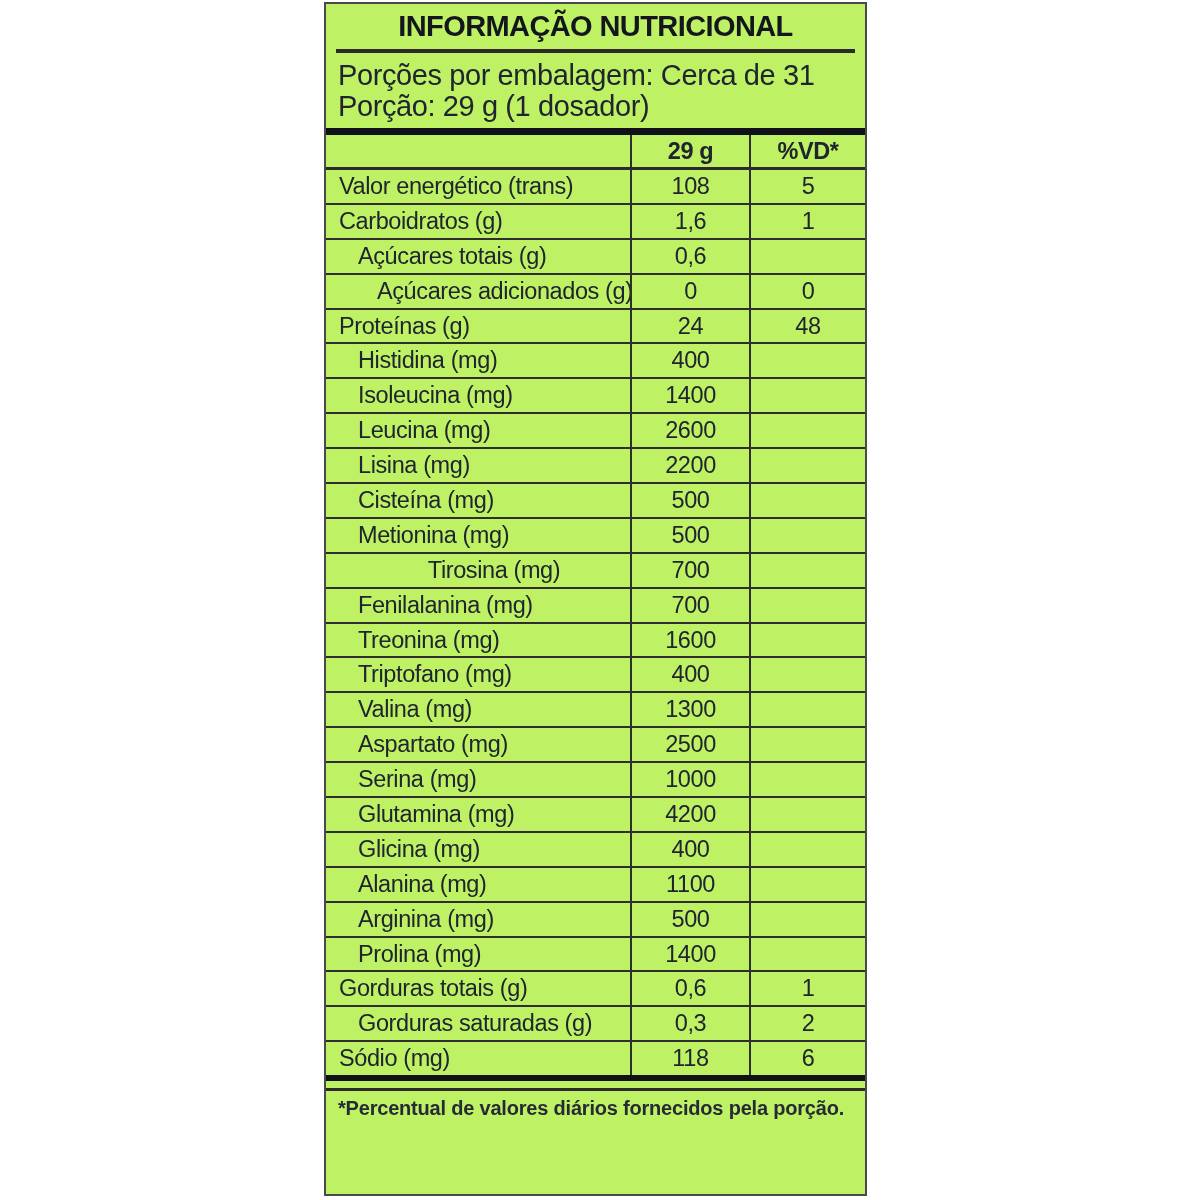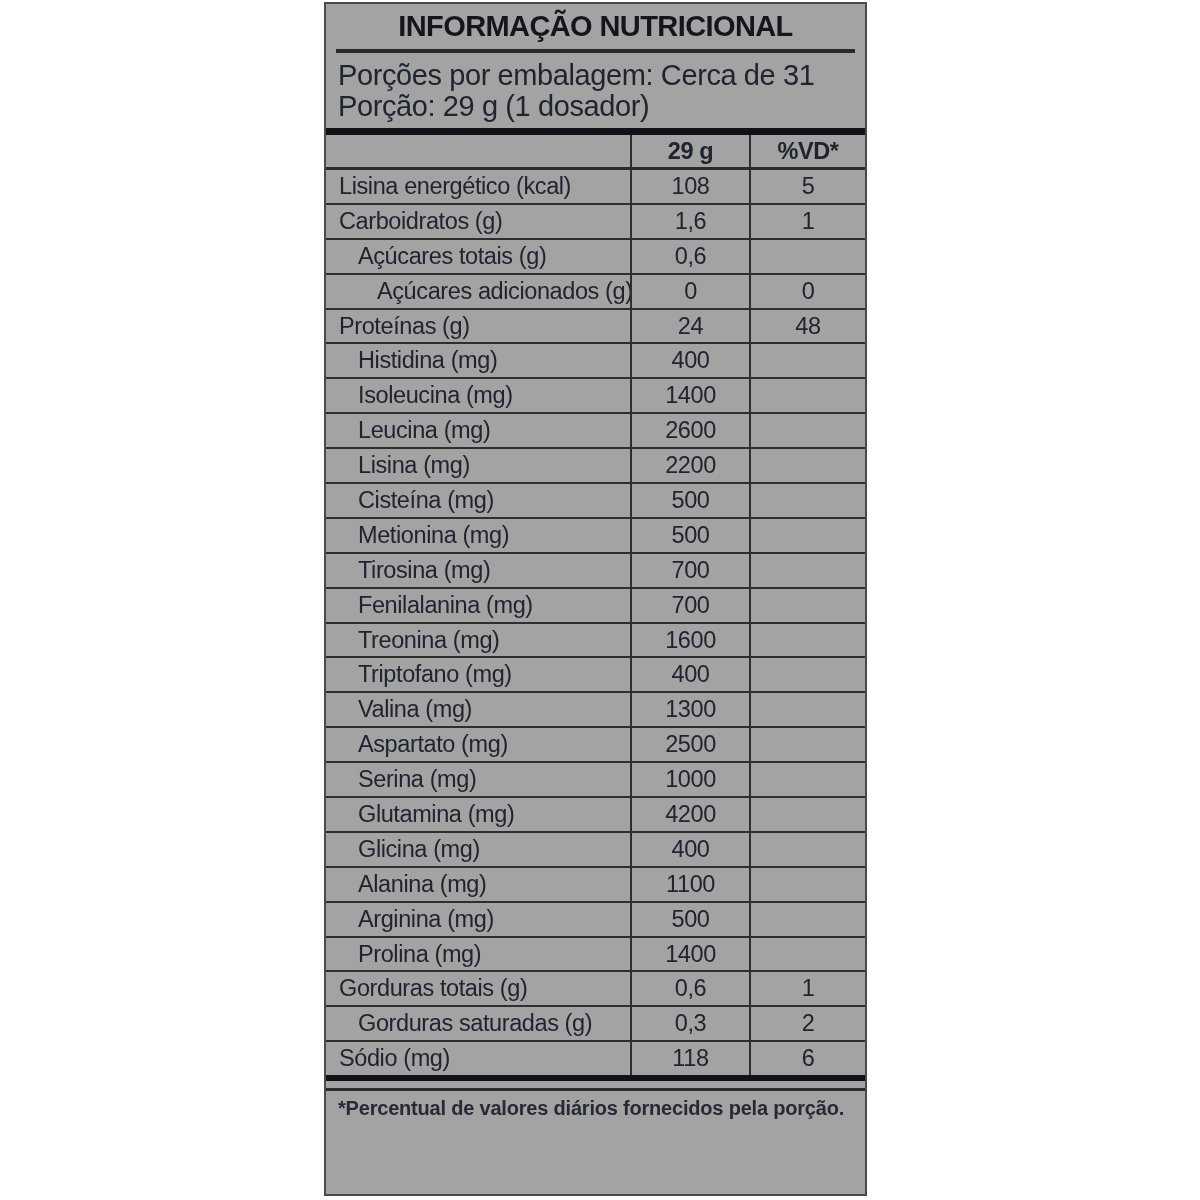--- a/index.html
+++ b/index.html
@@ -16,21 +16,21 @@
     overflow: hidden;
   }
   .panel {
     position: absolute;
     left: 324px;
     top: 2px;
     width: 543px;
     height: 1194px;
     box-sizing: border-box;
     border: 2.5px solid #4a4a4a;
-    background: #a3a3a3;
+    background: #bef264;
   }
   .title {
     margin-top: 6px;
     text-align: center;
     font-weight: bold;
     font-size: 29px;
     letter-spacing: -0.6px;
     color: #14161d;
     white-space: nowrap;
   }
@@ -119,21 +119,21 @@
     </colgroup>
     <thead>
       <tr>
         <th class="cell-name"></th>
         <th class="cell-val vline">29 g</th>
         <th class="cell-val vline">%VD*</th>
       </tr>
     </thead>
     <tbody>
   <tr>
-    <td class="cell-name" style="padding-left: 13px;">Lisina energético (kcal)</td>
+    <td class="cell-name" style="padding-left: 13px;">Valor energético (trans)</td>
     <td class="cell-val vline">108</td>
     <td class="cell-val vline">5</td>
   </tr>
 
   <tr>
     <td class="cell-name" style="padding-left: 13px;">Carboidratos (g)</td>
     <td class="cell-val vline">1,6</td>
     <td class="cell-val vline">1</td>
   </tr>
 
@@ -185,21 +185,21 @@
     <td class="cell-val vline"></td>
   </tr>
 
   <tr>
     <td class="cell-name" style="padding-left: 32px;">Metionina (mg)</td>
     <td class="cell-val vline">500</td>
     <td class="cell-val vline"></td>
   </tr>
 
   <tr>
-    <td class="cell-name" style="padding-left: 32px;">Tirosina (mg)</td>
+    <td class="cell-name" style="padding-left: 32px; text-align: center;">Tirosina (mg)</td>
     <td class="cell-val vline">700</td>
     <td class="cell-val vline"></td>
   </tr>
 
   <tr>
     <td class="cell-name" style="padding-left: 32px;">Fenilalanina (mg)</td>
     <td class="cell-val vline">700</td>
     <td class="cell-val vline"></td>
   </tr>
 

